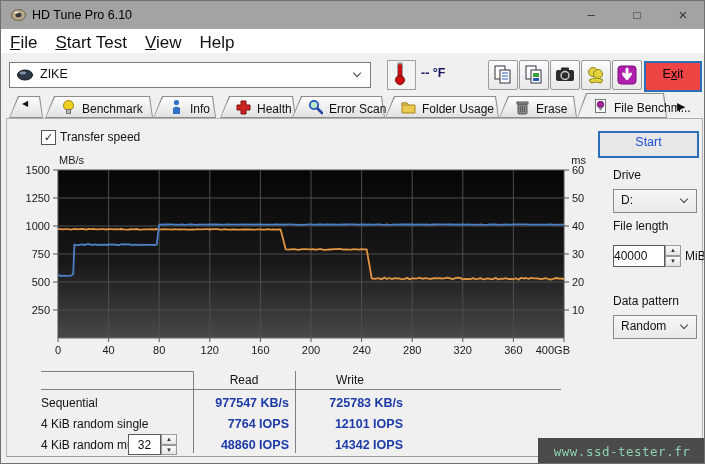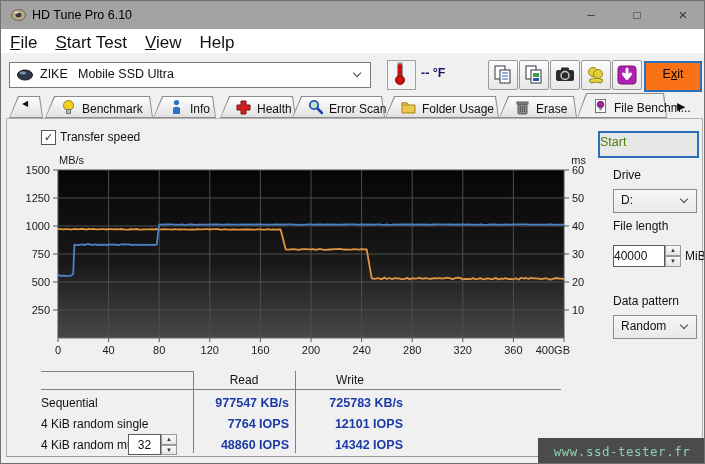--- a/index.html
+++ b/index.html
@@ -16,39 +16,39 @@
   .menu-item{display:inline-block;padding:4px 9px;font-size:17px;color:#111;}
   
   #toolbar{left:0;top:52px;width:705px;height:43px;background:#f0f0f0;}
   #drive-combo{left:8px;top:9px;width:360px;height:24px;background:#fff;border:1px solid #7a7a7a;}
   #drive-combo .txt{position:absolute;top:4px;font-size:12.5px;color:#111;}
   .chev{position:absolute;border:solid #444;border-width:0 1.6px 1.6px 0;padding:2.6px;transform:rotate(45deg);}
   .tool-btn{top:7px;width:28px;height:28px;background:linear-gradient(#fbfbfb,#e8e8e8);border:1px solid #9a9a9a;border-radius:2px;}
   .tool-btn svg{position:absolute;left:3px;top:3px;}
   #thermo-box{left:386px;top:7px;width:27px;height:28px;border:1px solid #a0a0a0;background:#f4f4f4;}
   #temp-text{left:420px;top:13px;color:#17175f;font-weight:bold;font-size:12.5px;}
-  #exit-btn{left:643px;top:8px;width:54px;height:27px;background:#f97316;border:2px solid #2a6fb8;
+  #exit-btn{left:643px;top:8px;width:54px;height:27px;background:#ef4444;border:2px solid #2a6fb8;
             text-align:center;line-height:23px;font-size:12.5px;color:#000;}
   
   #tabbar{left:0;top:95px;width:705px;height:22px;}
   .tab{position:absolute;bottom:0;height:22px;}
   .tab .shape{position:absolute;inset:0;background:#8d8d8d;
               clip-path:polygon(9px 0,calc(100% - 3px) 0,100% 100%,0 100%);}
   .tab .face{position:absolute;inset:1px;background:linear-gradient(#fdfdfd,#e1e1e1);
              clip-path:polygon(9px 0,calc(100% - 3px) 0,100% 100%,0 100%);}
   .tab .cnt{position:absolute;left:16px;top:3px;right:4px;display:flex;align-items:center;gap:6px;font-size:12px;color:#111;white-space:nowrap;}
   .tab.active{height:25px;z-index:5;}
   .tab.active .face{background:#f1f1f1;}
   .tab.active .cnt{font-weight:normal;top:5px;}
   #page-border{left:5px;top:117px;width:695px;height:338px;border:1px solid #b2b2b2;border-bottom:none;}
   
   #transfer-chk{left:40px;top:129px;width:13px;height:13px;background:#fff;border:1px solid #555;
                 font-size:11px;line-height:12px;text-align:center;color:#222;font-weight:bold;}
   #transfer-lbl{left:59px;top:129px;font-size:12px;}
-  .btn-focus{background:#e7e7e7;border:2px solid #2a6fb8;text-align:left;font-size:12.5px;color:#4d7c0f;}
+  .btn-focus{background:#e7e7e7;border:2px solid #2a6fb8;text-align:center;font-size:12.5px;color:#1d4ed8;}
   #start-btn{left:597px;top:130px;width:97px;height:23px;line-height:19px;}
   .side-lbl{left:612px;font-size:12px;color:#111;}
   .combo{left:612px;width:82px;height:22px;background:linear-gradient(#f6f6f6,#e9e9e9);border:1px solid #8a8a8a;}
   .combo .txt{position:absolute;left:7px;top:3px;font-size:12px;}
   .spin-col{width:16px;display:flex;flex-direction:column;}
   .spin-btn{height:11px;background:linear-gradient(#fafafa,#e4e4e4);border:1px solid #999;
             font-size:6px;line-height:9px;text-align:center;color:#333;box-sizing:border-box;}
   .numbox{background:#fff;border:1px solid #5a5a5a;font-size:12px;text-align:left;box-sizing:border-box;}
   
   .tline{background:#7f7f7f;}
@@ -77,21 +77,20 @@
 
 <div id="menubar" class="abs"><span class="menu-item"><u>F</u>ile</span><span class="menu-item"><u>S</u>tart Test</span><span class="menu-item"><u>V</u>iew</span><span class="menu-item">Help</span></div>
 
 <div id="toolbar" class="abs">
   <div id="drive-combo" class="abs">
     <svg class="abs" style="left:7px;top:6px" width="16" height="12">
       <ellipse cx="8" cy="6" rx="7.5" ry="5" fill="#2e3a4a" stroke="#11161d"></ellipse>
       <ellipse cx="6" cy="4" rx="3.2" ry="1.4" fill="#7e93ad"></ellipse>
     </svg>
     <span class="txt" style="left:30px">ZIKE</span>
-    <span class="txt" style="left:68px">Mobile SSD Ultra</span>
     <span class="chev" style="right:10px;top:7px"></span>
   </div>
 
   <div id="thermo-box" class="abs">
     <svg width="25" height="26">
       <line x1="12" y1="4" x2="12" y2="17" stroke="#9a9a9a" stroke-width="6" stroke-linecap="round"></line>
       <line x1="12" y1="5" x2="12" y2="17" stroke="#cc1111" stroke-width="4" stroke-linecap="round"></line>
       <circle cx="12" cy="19" r="4.5" fill="#cc1111" stroke="#7d0a0a"></circle>
     </svg>
   </div>

